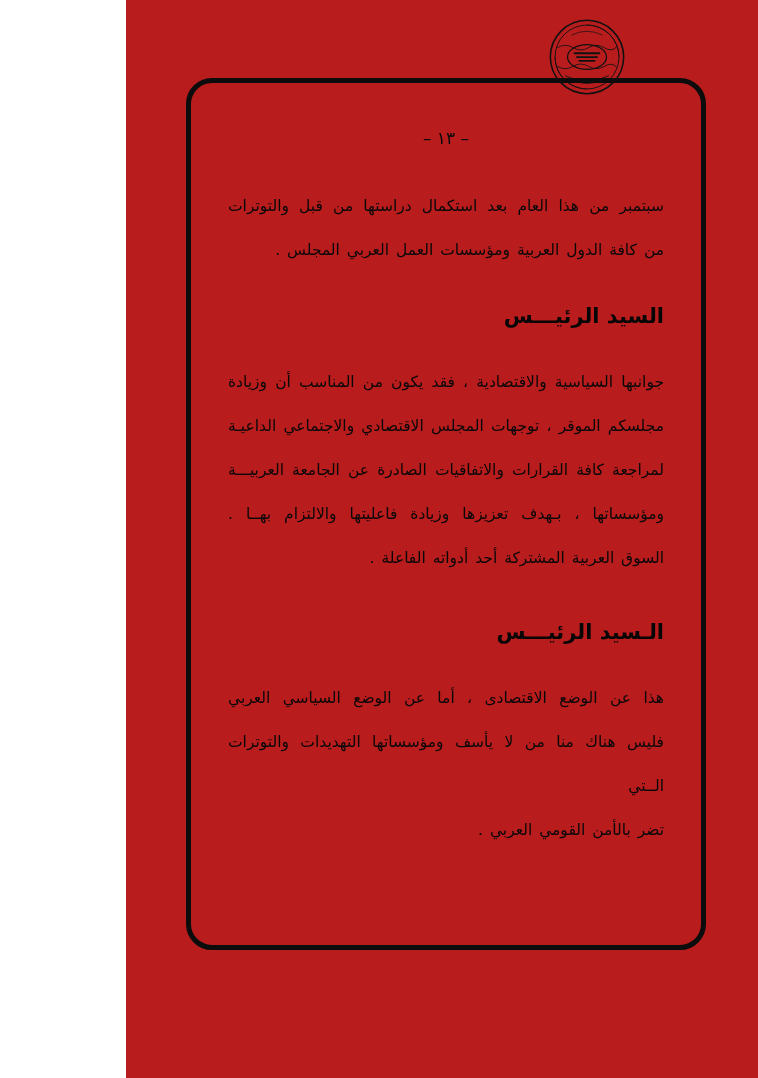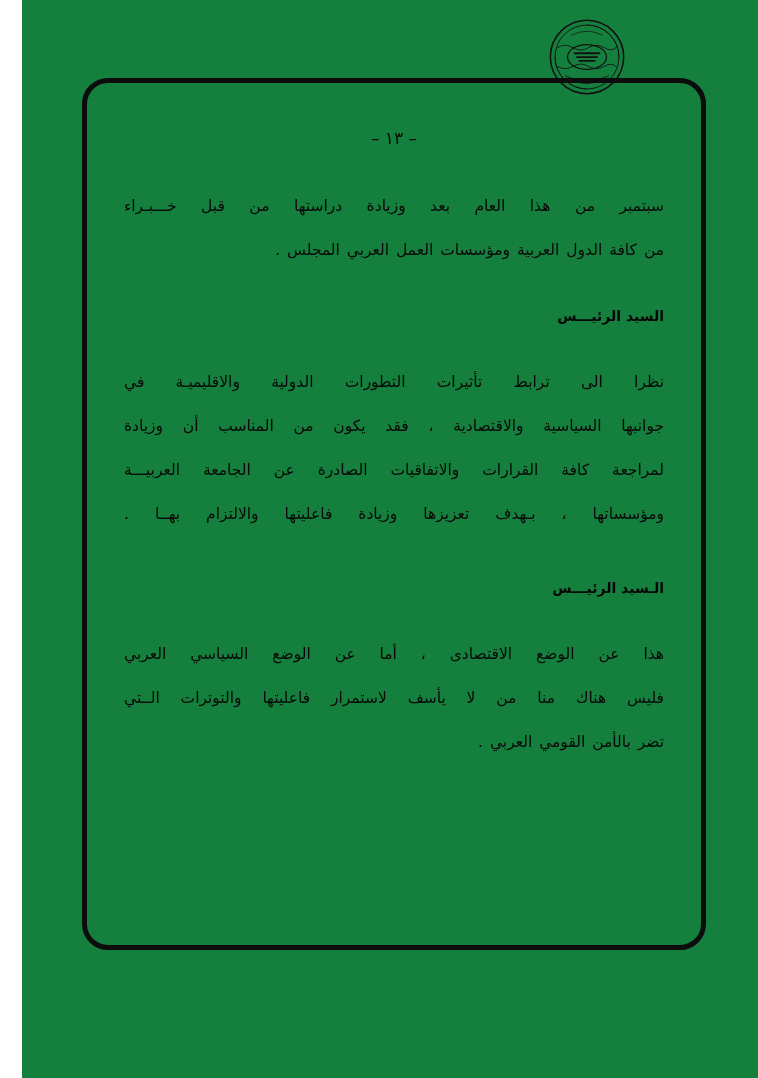--- a/index.html
+++ b/index.html
@@ -2,23 +2,23 @@
 <html lang="ar" dir="rtl"><head>
 <meta charset="utf-8">
 <style>
   html, body {
     margin: 0;
     padding: 0;
     background: #ffffff;
   }
   .page {
     position: relative;
-    width: 736px;
+    width: 632px;
     height: 1078px;
-    background: #15803d;
+    background: #b91c1c;
     overflow: hidden;
     font-family: "DejaVu Sans", sans-serif;
   }
 
   
   .emblem {
     position: absolute;
     top: 18px;
     right: 132px;
     width: 78px;
@@ -82,21 +82,21 @@
   p.para.last-right {
     text-align-last: right;
   }
 
   .spacer-sm { height: 22px; }
   .spacer-md { height: 30px; }
 
   .heading {
     margin: 0;
     padding: 0 14px;
-    font-size: 14px;
+    font-size: 21px;
     line-height: 44px;
     font-weight: bold;
     color: #060606;
     text-align: right;
     letter-spacing: 0.5px;
   }
 </style>
 </head>
 <body>
 
@@ -129,38 +129,39 @@
       </g>
     </svg>
   </div>
 
   <div class="doc-frame"></div>
 
   <div class="content">
 
     <div class="page-number">– ١٣ –</div>
 
-    <p class="para">سبتمبر من هذا العام بعد وزيادة دراستها من قبل خـــبـراء</p>
+    <p class="para">سبتمبر من هذا العام بعد استكمال دراستها من قبل والتوترات</p>
     <p class="para last-right">من كافة الدول العربية ومؤسسات العمل العربي المجلس .</p>
 
     <div class="spacer-sm"></div>
 
     <p class="heading">السيد الرئيـــس</p>
 
     <div class="spacer-sm"></div>
 
-    <p class="para">نظرا الى ترابط تأثيرات التطورات الدولية والاقليميـة في</p>
     <p class="para">جوانبها السياسية والاقتصادية ، فقد يكون من المناسب أن وزيادة</p>
+    <p class="para">مجلسكم الموقر ، توجهات المجلس الاقتصادي والاجتماعي الداعيـة</p>
     <p class="para">لمراجعة كافة القرارات والاتفاقيات الصادرة عن الجامعة العربيـــة</p>
     <p class="para">ومؤسساتها ، بـهدف تعزيزها وزيادة فاعليتها والالتزام بهــا .</p>
+    <p class="para last-right">السوق العربية المشتركة أحد أدواته الفاعلة .</p>
 
     <div class="spacer-md"></div>
 
     <p class="heading">الـسيد الرئيـــس</p>
 
     <div class="spacer-sm"></div>
 
     <p class="para">هذا عن الوضع الاقتصادى ، أما عن الوضع السياسي العربي</p>
-    <p class="para">فليس هناك منا من لا يأسف لاستمرار فاعليتها والتوترات الــتي</p>
+    <p class="para">فليس هناك منا من لا يأسف ومؤسساتها التهديدات والتوترات الــتي</p>
     <p class="para last-right">تضر بالأمن القومي العربي .</p>
 
   </div>
 </div>
 
 </body></html>

